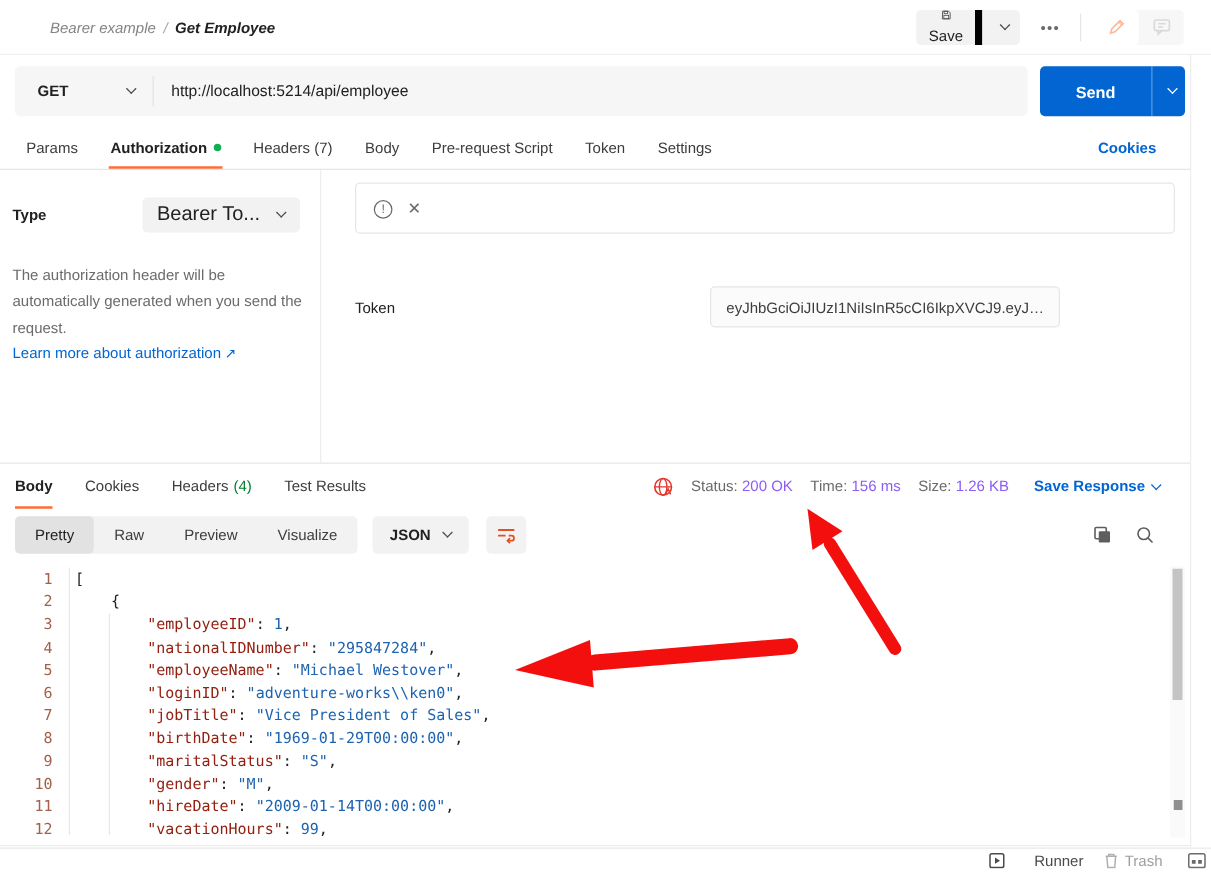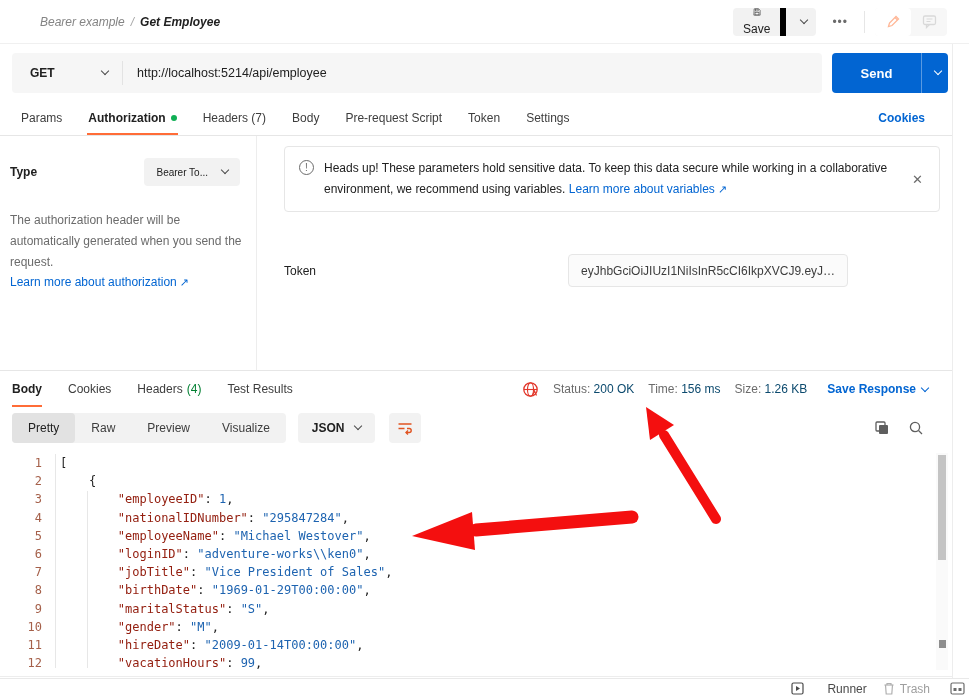--- a/index.html
+++ b/index.html
@@ -46,21 +46,21 @@
   .req-tab.active { color:#212121; font-weight:700; }
   .req-tab.active::after { content:""; position:absolute; left:12px; right:12px; bottom:-1px; height:2px; background:#ff6c37; }
   .tab-dot { display:inline-block; width:6px; height:6px; border-radius:50%; background:#0faf54; margin-left:5px; position:relative; top:-1px; }
   .cookies-link { margin-left:auto; margin-right:27px; color:#0265d2; font-weight:700; cursor:pointer; }
 
   
   .auth { position:absolute; left:0; top:136px; width:952px; height:234px; display:flex; }
   .auth-left { width:257px; border-right:1px solid #ededed; padding:22px 16px 0 10px; }
   .type-row { display:flex; align-items:center; justify-content:space-between; }
   .type-label { font-weight:700; color:#212121; }
-  .type-select { background:#f2f2f2; border:none; border-radius:4px; height:28px; padding:0 12px; display:flex; align-items:center; color:#212121; cursor:pointer; font-family:inherit; font-size:10px; }
+  .type-select { background:#f2f2f2; border:none; border-radius:4px; height:28px; padding:0 12px; display:flex; align-items:center; color:#212121; cursor:pointer; font-family:inherit; font-size:16px; }
   .type-select .chev { margin-left:14px; color:#4a4a4a; }
   .auth-desc { margin-top:24px; color:#6b6b6b; line-height:1.75; width:235px; }
   .auth-link { color:#0265d2; margin-top:2px; display:inline-block; cursor:pointer; }
   .auth-right { flex:1; padding:10px 12px 0 27px; }
   .banner { border:1px solid #e6e6e6; border-radius:4px; padding:11px 14px; display:flex; gap:10px; }
   .info-icon { flex:0 0 15px; width:15px; height:15px; border:1.2px solid #6b6b6b; border-radius:50%; color:#6b6b6b; font-size:10px; display:flex; align-items:center; justify-content:center; margin-top:2px; }
   .banner-text { line-height:1.75; color:#212121; flex:1; }
   .banner-link { color:#0265d2; cursor:pointer; }
   .banner-close { flex:0 0 auto; color:#6b6b6b; font-size:13px; cursor:pointer; align-self:center; padding:0 2px; }
   .token-row { margin-top:42px; display:flex; align-items:center; }
@@ -70,21 +70,21 @@
   
   .response { position:absolute; left:0; top:370px; width:952px; border-top:1px solid #e6e6e6; }
   .resp-head { height:36px; display:flex; align-items:center; }
   .resp-tabs { list-style:none; display:flex; margin-left:12px; gap:26px; height:100%; align-items:center; }
   .resp-tab { position:relative; color:#3d3d3d; cursor:pointer; height:100%; display:flex; align-items:center; }
   .resp-tab.active { color:#212121; font-weight:700; }
   .resp-tab.active::after { content:""; position:absolute; left:0; right:0; bottom:0; height:2px; background:#ff6c37; }
   .tab-count-green { color:#007f31; margin-left:4px; }
   .resp-meta { margin-left:auto; margin-right:24px; display:flex; align-items:center; gap:14px; }
   .meta-pair { color:#6b6b6b; }
-  .meta-val { color:#0c4a6e;text-align:right; }
+  .meta-val { color:#8b5cf6;text-align:right; }
   .save-response { color:#0265d2; font-weight:700; cursor:pointer; margin-left:6px; }
   .view-row { height:42px; display:flex; align-items:center; padding-left:12px; }
   .segmented { background:#f2f2f2; border-radius:4px; display:flex; height:30px; align-items:flex-end; }
   .seg-item { padding:0 16px; height:30px; display:flex; align-items:center; color:#3d3d3d; cursor:pointer; border-radius:4px; }
   .seg-item.active { background:#e2e2e2; color:#212121; }
   .json-pill { margin-left:12px; background:#f2f2f2; border-radius:4px; height:30px; display:flex; align-items:center; padding:0 14px; color:#212121; font-weight:700; cursor:pointer; }
   .json-pill .chev { color:#4a4a4a; margin-left:10px; }
   .wrap-pill { margin-left:14px; background:#f2f2f2; border-radius:4px; height:30px; width:32px; display:flex; align-items:center; justify-content:center; cursor:pointer; }
   .viewer-icons { margin-left:auto; margin-right:26px; display:flex; align-items:center; gap:14px; }
   .icon-btn { background:none; border:none; cursor:pointer; padding:2px; display:flex; }
@@ -197,21 +197,20 @@
         <span>Bearer To...</span>
         <span class="chev"></span>
       </button>
     </div>
     <p class="auth-desc">The authorization header will be automatically generated when you send the request.</p>
     <a class="auth-link"><span>Learn more about authorization</span><span class="ext-arrow">↗</span></a>
   </div>
   <div class="auth-right">
     <div class="banner">
       <span class="info-icon">!</span>
-      <span class="banner-text"><span>Heads up! These parameters hold sensitive data. To keep this data secure while working in a collaborative environment, we recommend using variables. </span><a class="banner-link"><span>Learn more about variables</span><span class="ext-arrow">↗</span></a></span>
       <span class="banner-close">✕</span>
     </div>
     <div class="token-row">
       <span class="token-label">Token</span>
       <div class="token-field">eyJhbGciOiJIUzI1NiIsInR5cCI6IkpXVCJ9.eyJ…</div>
     </div>
   </div>
 </section>
 
 <section class="response">

